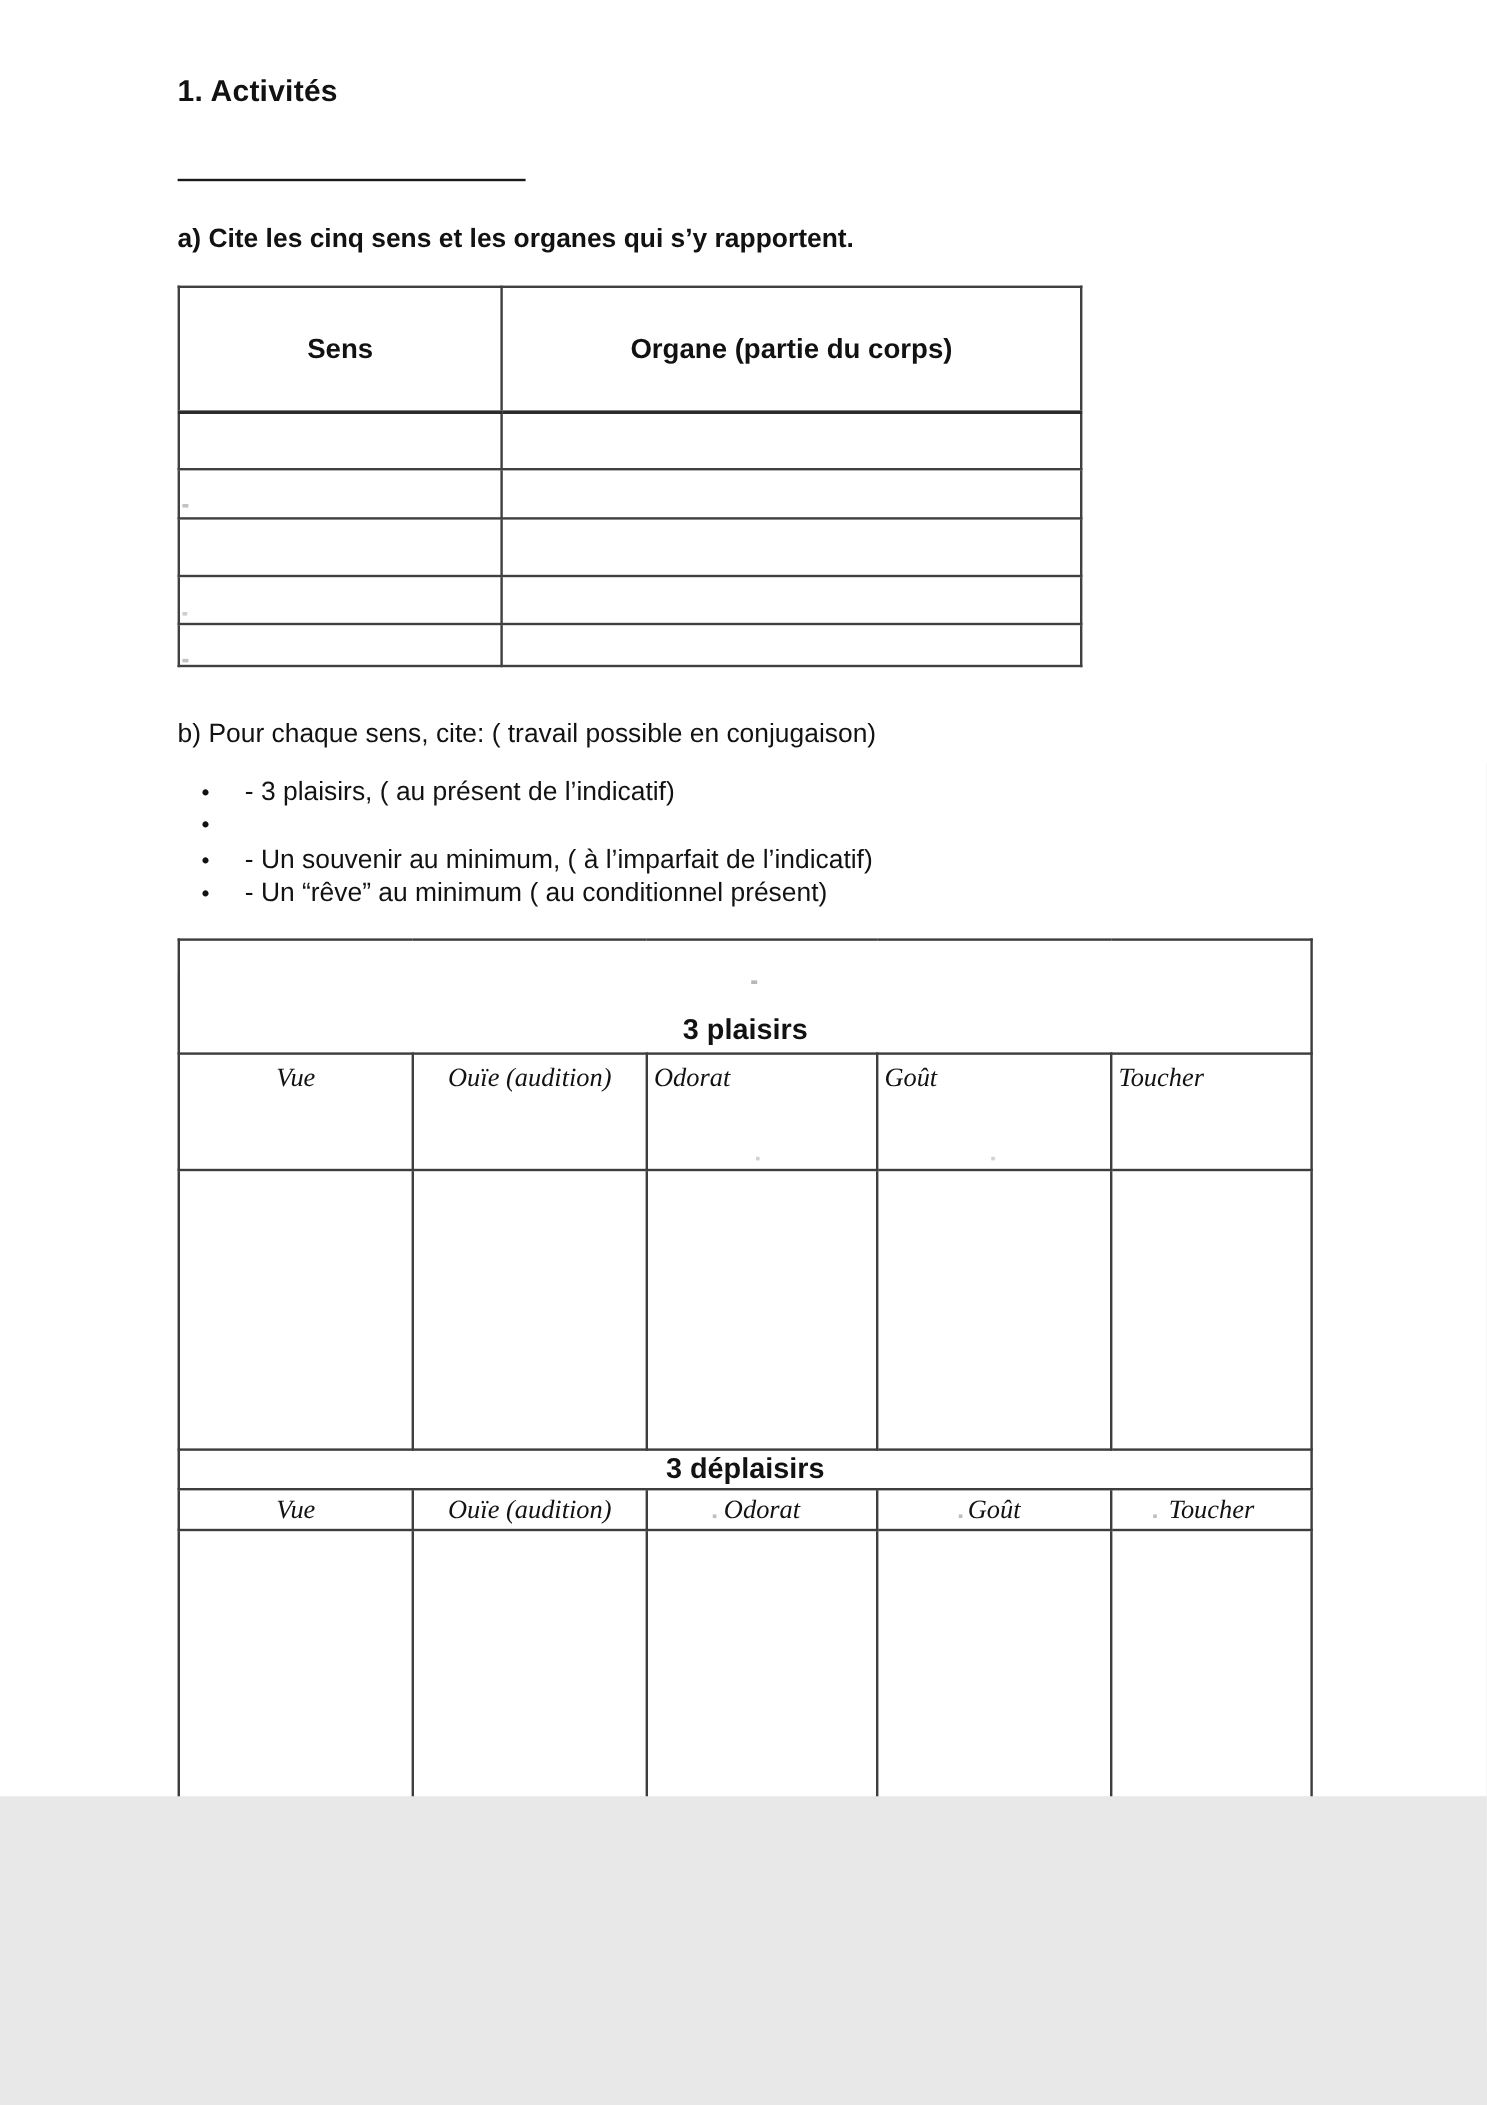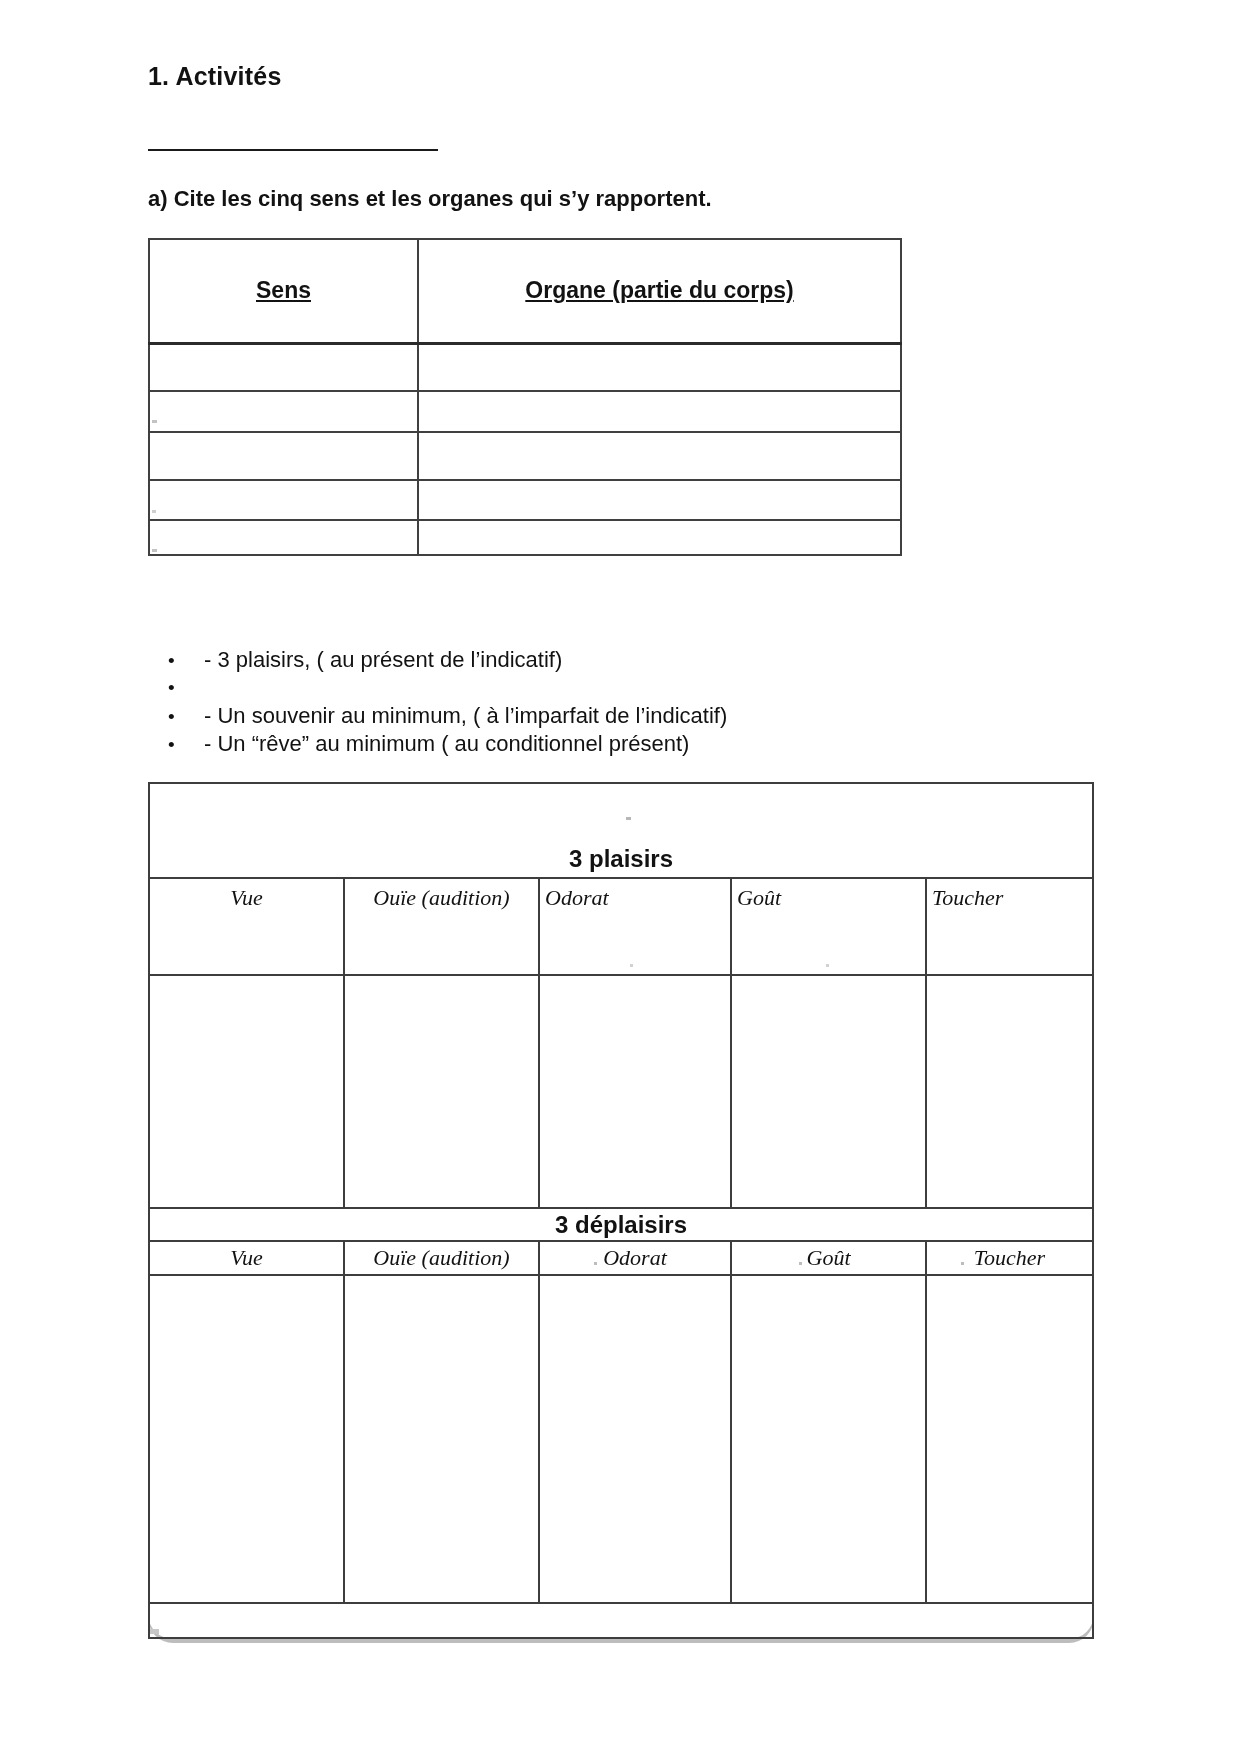--- a/index.html
+++ b/index.html
@@ -2,21 +2,21 @@
 <html><head>
 <meta charset="utf-8">
 <style>
   * { margin: 0; padding: 0; box-sizing: border-box; }
   html, body { background: #e8e8e8; }
   body { font-family: "Liberation Sans", sans-serif; color: #121212; }
 
   .page {
     position: relative;
     width: 1239px;
-    height: 1754px;
+    height: 1497px;
     background: #ffffff;
     margin: 0 auto;
     overflow: hidden;
     padding-left: 40px;
   }
 
   .doc-title {
     position: absolute;
     left: 148px; top: 62px;
     font-size: 25px;
@@ -51,21 +51,21 @@
     border: 2px solid #404040;
     vertical-align: middle;
     text-align: center;
     padding: 0;
   }
   .sens-table .head-row td {
     font-weight: bold;
     font-size: 23px;
     border-bottom: 3px solid #2b2b2b;
   }
-  .sens-table .head-row { height: 104px; text-decoration: underline; }
+  .sens-table .head-row { height: 104px; }
   .sens-table .r1 { height: 48px; }
   .sens-table .r2 { height: 41px; }
   .sens-table .r3 { height: 48px; }
   .sens-table .r4 { height: 40px; }
   .sens-table .r5 { height: 35px; }
 
   
   .bullet-list {
     position: absolute;
     left: 168px; top: 646px;
@@ -172,20 +172,21 @@
           <td></td>
           <td></td>
         </tr>
       <tr class="r5">
           <td></td>
           <td></td>
         </tr>
     </tbody>
   </table>
 
+  <div class="section-label label-b">b) Pour chaque sens, cite: ( travail possible en conjugaison)</div>
 
   <div class="bullet-list">
     <div class="bullet-row">
       <span class="bdot">•</span>
       <span>- 3 plaisirs, ( au présent de l’indicatif)</span>
     </div>
     <div class="bullet-row">
       <span class="bdot">•</span>
     </div>
     <div class="bullet-row">

